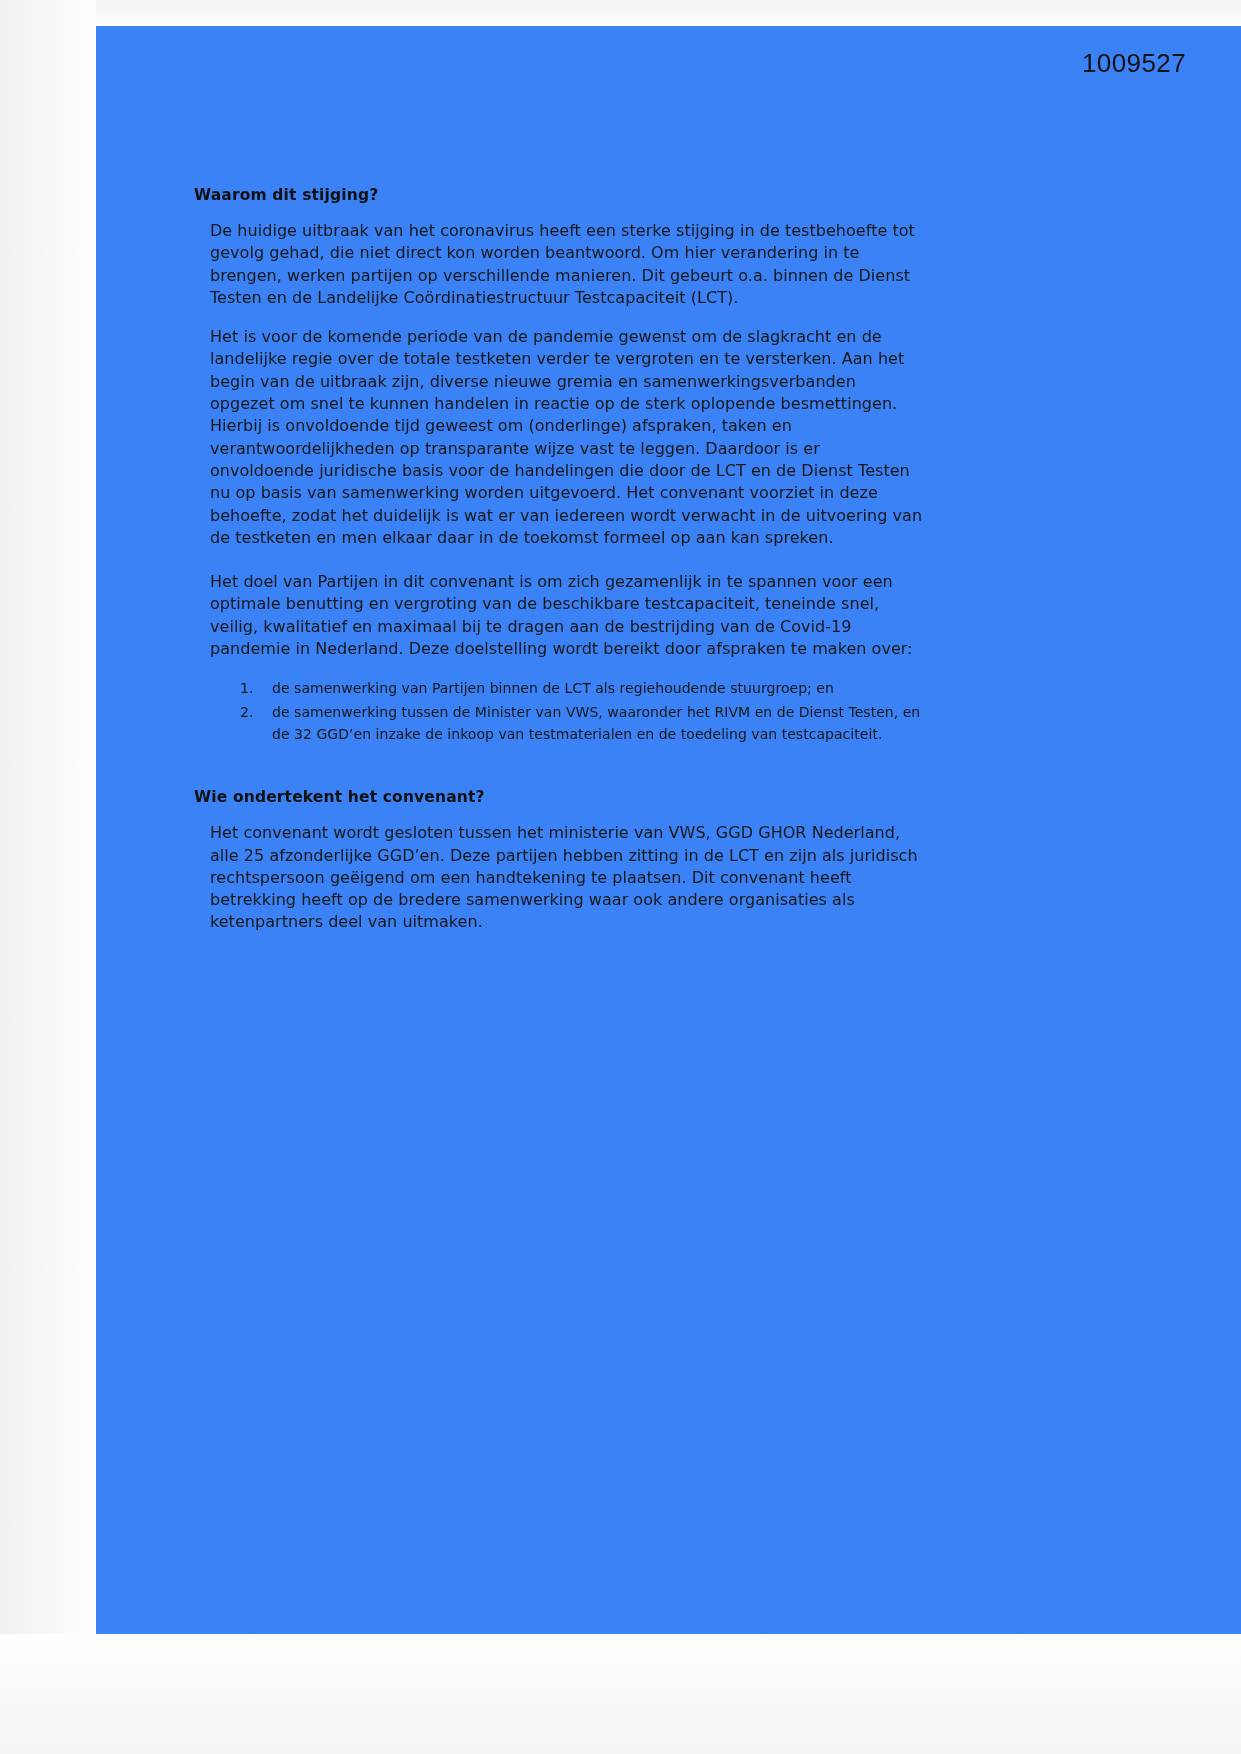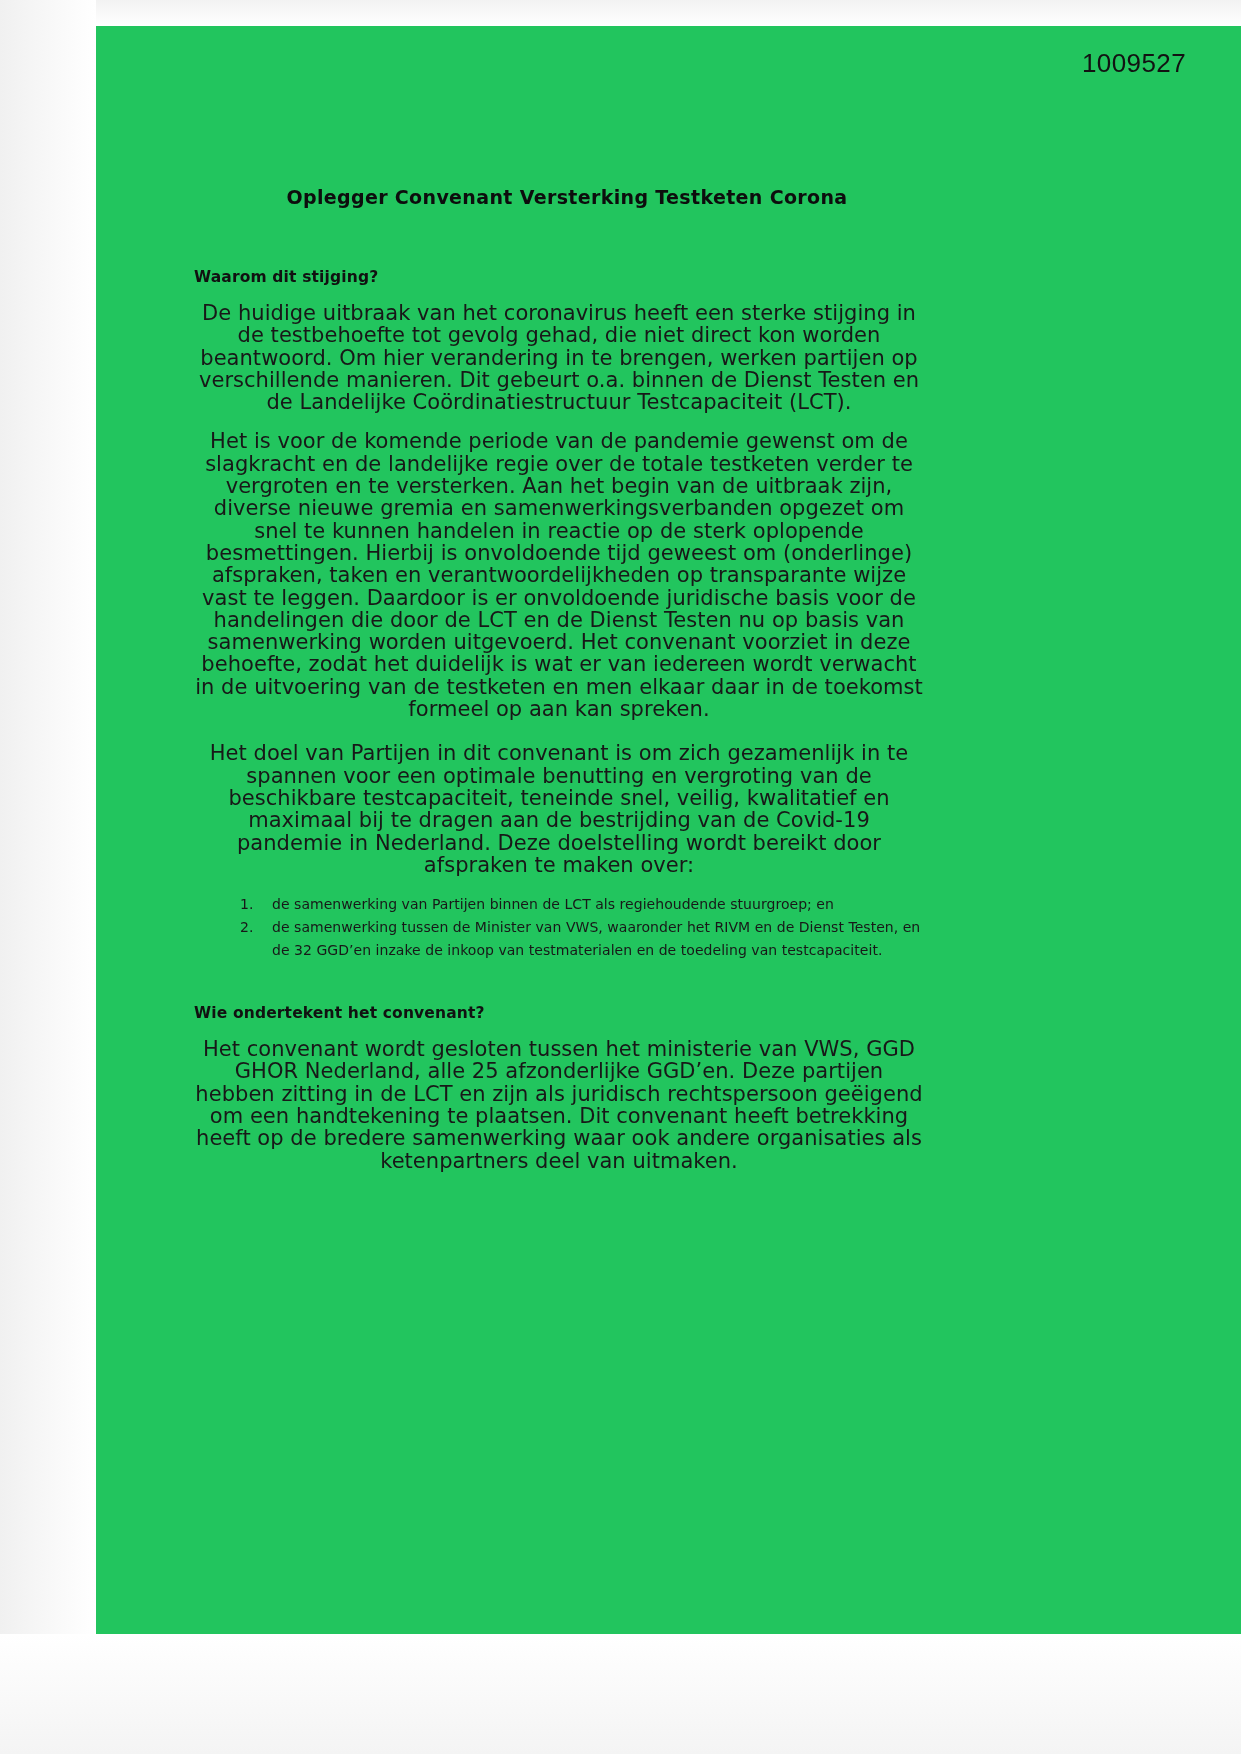--- a/index.html
+++ b/index.html
@@ -12,21 +12,21 @@
   body {
     font-family: "DejaVu Sans", "Liberation Sans", sans-serif;
     -webkit-font-smoothing: antialiased;
   }
 
   .page {
     position: relative;
     width: 1241px;
     height: 1754px;
     margin: 0 auto;
-    background: #22c55e;
+    background: #3b82f6;
     overflow: hidden;
   }
 
   
   .scan-edge-left {
     position: absolute;
     left: 0;
     top: 0;
     width: 96px;
     height: 100%;
@@ -85,25 +85,25 @@
     color: #111111;
     margin: 0 0 16px 0;
     letter-spacing: 0.15px;
   }
 
   .section + .section {
     margin-top: 22px;
   }
 
   p.body-text {
-    font-size: 21px;
+    font-size: 16px;
     line-height: 22.3px;
     color: #181818;
-    margin: 0 0 17px 0;
-    text-align: center;
+    margin: 0 0 17px 16px;
+    text-align: left;
     letter-spacing: 0.04px;
   }
 
   p.body-text:last-child {
     margin-bottom: 0;
   }
 
   ol.numbered-list {
     margin: 2px 0 0 0;
     padding-left: 64px;
@@ -129,21 +129,20 @@
 <div class="page">
 
   <div class="scan-edge-top"></div>
   <div class="scan-edge-left"></div>
   <div class="scan-edge-bottom"></div>
 
   <div class="doc-number">1009527</div>
 
   <div class="content">
 
-    <h1 class="doc-title">Oplegger Convenant Versterking Testketen Corona</h1>
 
     <div class="section">
       <h2 class="section-heading">Waarom dit stijging?</h2>
       <p class="body-text">De huidige uitbraak van het coronavirus heeft een sterke stijging in de testbehoefte tot gevolg gehad, die niet direct kon worden beantwoord. Om hier verandering in te brengen, werken partijen op verschillende manieren. Dit gebeurt o.a. binnen de Dienst Testen en de Landelijke Coördinatiestructuur Testcapaciteit (LCT).</p>
       <p class="body-text">Het is voor de komende periode van de pandemie gewenst om de slagkracht en de landelijke regie over de totale testketen verder te vergroten en te versterken. Aan het begin van de uitbraak zijn, diverse nieuwe gremia en samenwerkingsverbanden opgezet om snel te kunnen handelen in reactie op de sterk oplopende besmettingen. Hierbij is onvoldoende tijd geweest om (onderlinge) afspraken, taken en verantwoordelijkheden op transparante wijze vast te leggen. Daardoor is er onvoldoende juridische basis voor de handelingen die door de LCT en de Dienst Testen nu op basis van samenwerking worden uitgevoerd. Het convenant voorziet in deze behoefte, zodat het duidelijk is wat er van iedereen wordt verwacht in de uitvoering van de testketen en men elkaar daar in de toekomst formeel op aan kan spreken.</p>
     </div>
 
     <div class="section">
       <p class="body-text">Het doel van Partijen in dit convenant is om zich gezamenlijk in te spannen voor een optimale benutting en vergroting van de beschikbare testcapaciteit, teneinde snel, veilig, kwalitatief en maximaal bij te dragen aan de bestrijding van de Covid-19 pandemie in Nederland. Deze doelstelling wordt bereikt door afspraken te maken over:</p>
       <ol class="numbered-list">

